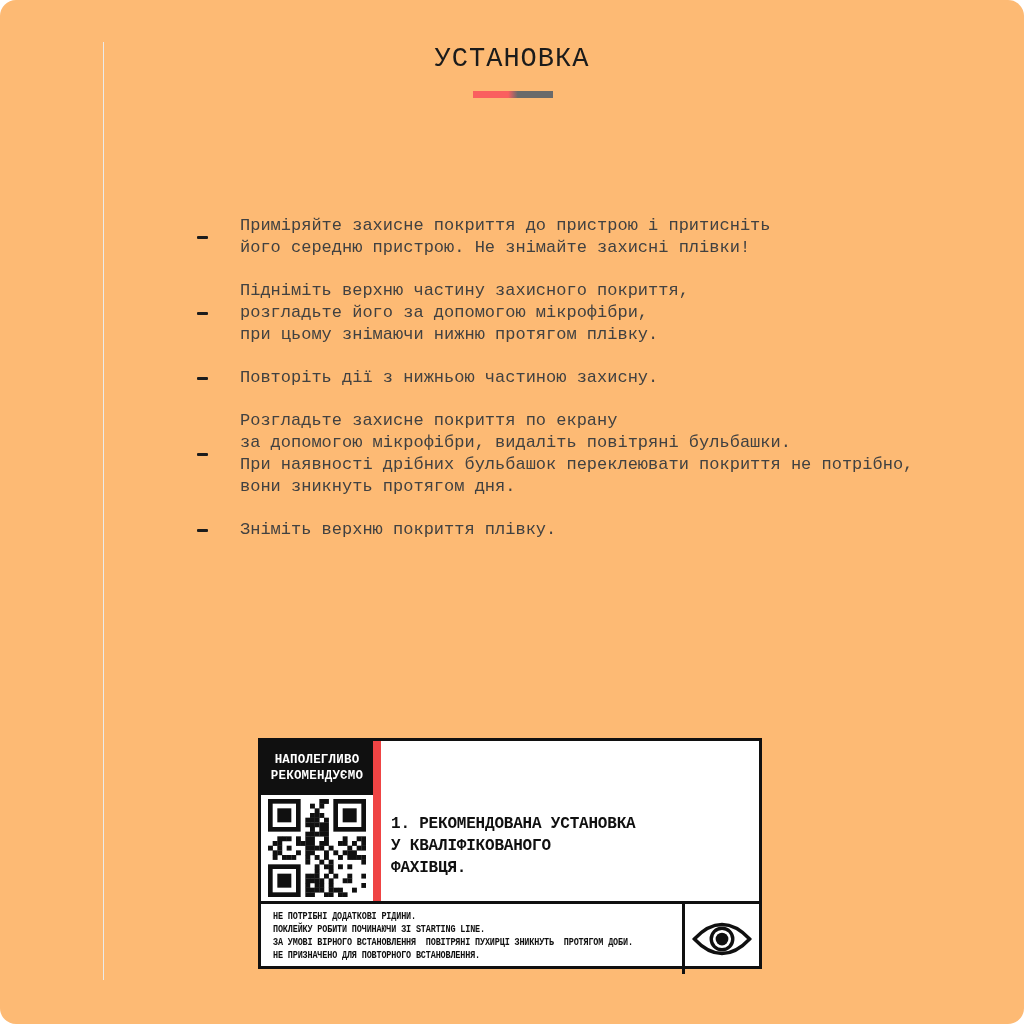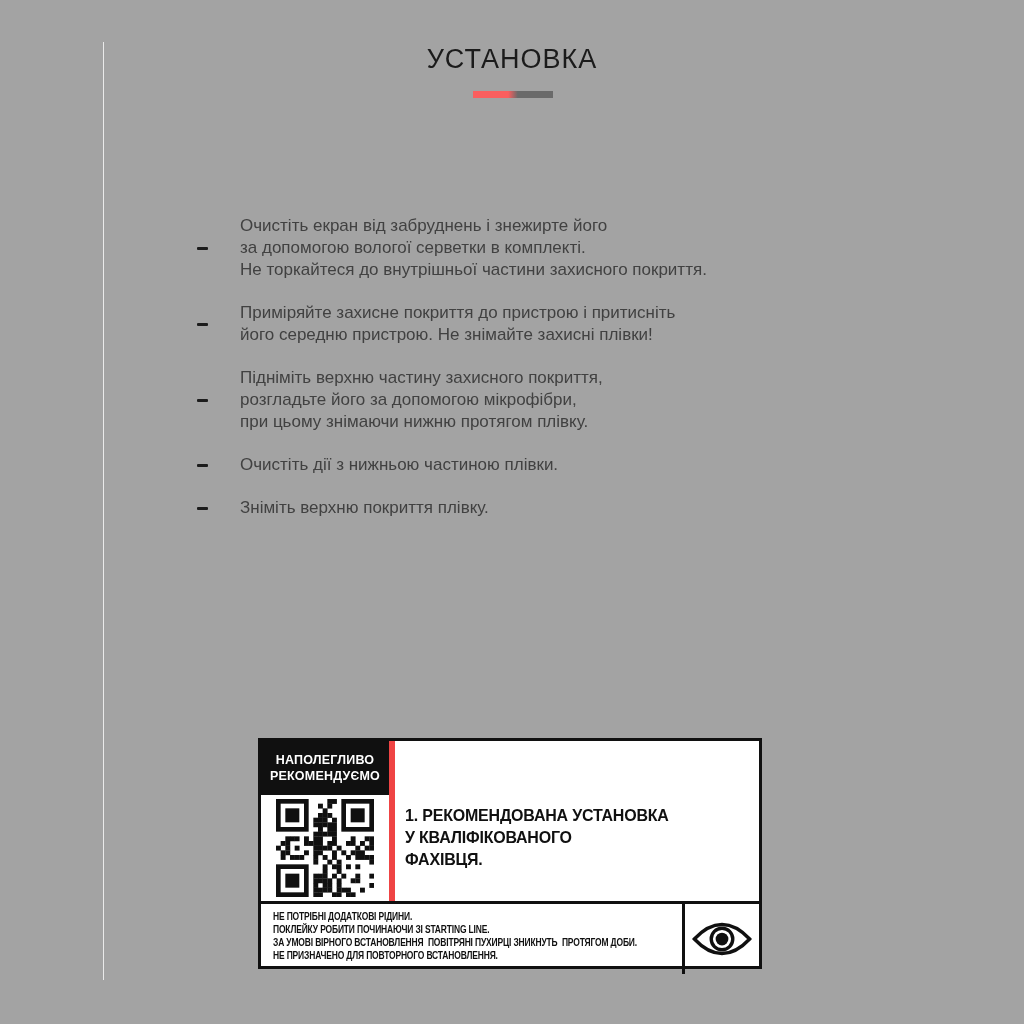--- a/index.html
+++ b/index.html
@@ -1,18 +1,19 @@
 <!DOCTYPE html>
 <html><head>
 <meta charset="utf-8">
 <style>
   html,body{margin:0;padding:0;background:#ffffff;}
   .page{
-    position:relative;width:1024px;height:1024px;background:#a3a3a3;overflow:hidden;
-    font-family:Liberation Sans, sans-serif;
+    position:relative;width:1024px;height:1024px;background:#fdba74;overflow:hidden;
+    font-family:Liberation Mono, monospace;
+    border-radius:16px;
   }
   .edge-line{
     position:absolute;left:103px;top:42px;width:1px;height:938px;background:#eaeaea;
   }
   .title{
     position:absolute;left:0;top:44px;width:1024px;text-align:center;
     font-size:27px;font-weight:400;letter-spacing:1px;color:#1b1b1b;
   }
   .divider{
     position:absolute;left:473px;top:91px;width:80px;height:7px;
@@ -26,28 +27,28 @@
   .instr-dash{width:11px;height:3px;background:#1c1c1c;border-radius:1px;}
   .instr-text{
     font-size:17px;line-height:22px;color:#414141;white-space:pre-line;
   }
   .rec-box{
     position:absolute;left:258px;top:738px;width:504px;height:231px;
     box-sizing:border-box;border:3px solid #101010;background:#fff;
     display:flex;flex-direction:column;
   }
   .rec-top{display:flex;height:163px;box-sizing:border-box;border-bottom:3px solid #101010;flex:none;}
-  .rec-left{width:134px;box-sizing:border-box;border-right:6px solid #ef4444;flex:none;display:flex;flex-direction:column;}
+  .rec-left{width:120px;box-sizing:border-box;border-right:8px solid #ef4444;flex:none;display:flex;flex-direction:column;}
   .rec-header{
     height:54px;box-sizing:border-box;background:#101010;color:#ffffff;
     text-align:center;font-weight:700;font-size:12.5px;line-height:16px;
     padding-top:11px;white-space:pre-line;letter-spacing:0.2px;
   }
   .qr-wrap{flex:1;display:flex;align-items:center;justify-content:center;}
-  .rec-right{flex:1;padding:20px 4px 0 10px;overflow:hidden;}
+  .rec-right{flex:1;padding:28px 4px 0 10px;overflow:hidden;}
   .rec-points{
     transform:scaleX(0.94);transform-origin:left top;
     font-weight:700;font-size:17px;line-height:22px;letter-spacing:-0.2px;
     color:#101010;white-space:pre;
   }
   .rec-bottom{display:flex;flex:1;}
   .rec-notes-cell{flex:1;box-sizing:border-box;border-right:3px solid #101010;padding:6px 0 12px 12px;overflow:hidden;}
   .rec-notes{
     transform:scaleX(0.77);transform-origin:left top;
     font-weight:700;font-size:11px;line-height:13px;letter-spacing:-0.2px;
@@ -66,44 +67,45 @@
 
   <div class="title">УСТАНОВКА</div>
 
   <div class="divider"></div>
 
   <div class="instructions">
     <div class="instr-item">
       <div class="instr-dash-col">
           <span class="instr-dash"></span>
         </div>
-      <div class="instr-text">Очистіть екран від забруднень і знежирте його
-за допомогою вологої серветки в комплекті.
-Не торкайтеся до внутрішньої частини захисного покриття.</div>
-    </div>
-    <div class="instr-item">
-      <div class="instr-dash-col">
-          <span class="instr-dash"></span>
-        </div>
       <div class="instr-text">Приміряйте захисне покриття до пристрою і притисніть
 його середню пристрою. Не знімайте захисні плівки!</div>
     </div>
     <div class="instr-item">
       <div class="instr-dash-col">
           <span class="instr-dash"></span>
         </div>
       <div class="instr-text">Підніміть верхню частину захисного покриття,
 розгладьте його за допомогою мікрофібри,
 при цьому знімаючи нижню протягом плівку.</div>
     </div>
     <div class="instr-item">
       <div class="instr-dash-col">
           <span class="instr-dash"></span>
         </div>
-      <div class="instr-text">Очистіть дії з нижньою частиною плівки.</div>
+      <div class="instr-text">Повторіть дії з нижньою частиною захисну.</div>
+    </div>
+    <div class="instr-item">
+      <div class="instr-dash-col">
+          <span class="instr-dash"></span>
+        </div>
+      <div class="instr-text">Розгладьте захисне покриття по екрану
+за допомогою мікрофібри, видаліть повітряні бульбашки.
+При наявності дрібних бульбашок переклеювати покриття не потрібно,
+вони зникнуть протягом дня.</div>
     </div>
     <div class="instr-item">
       <div class="instr-dash-col">
           <span class="instr-dash"></span>
         </div>
       <div class="instr-text">Зніміть верхню покриття плівку.</div>
     </div>
   </div>
 
   <div class="rec-box">

